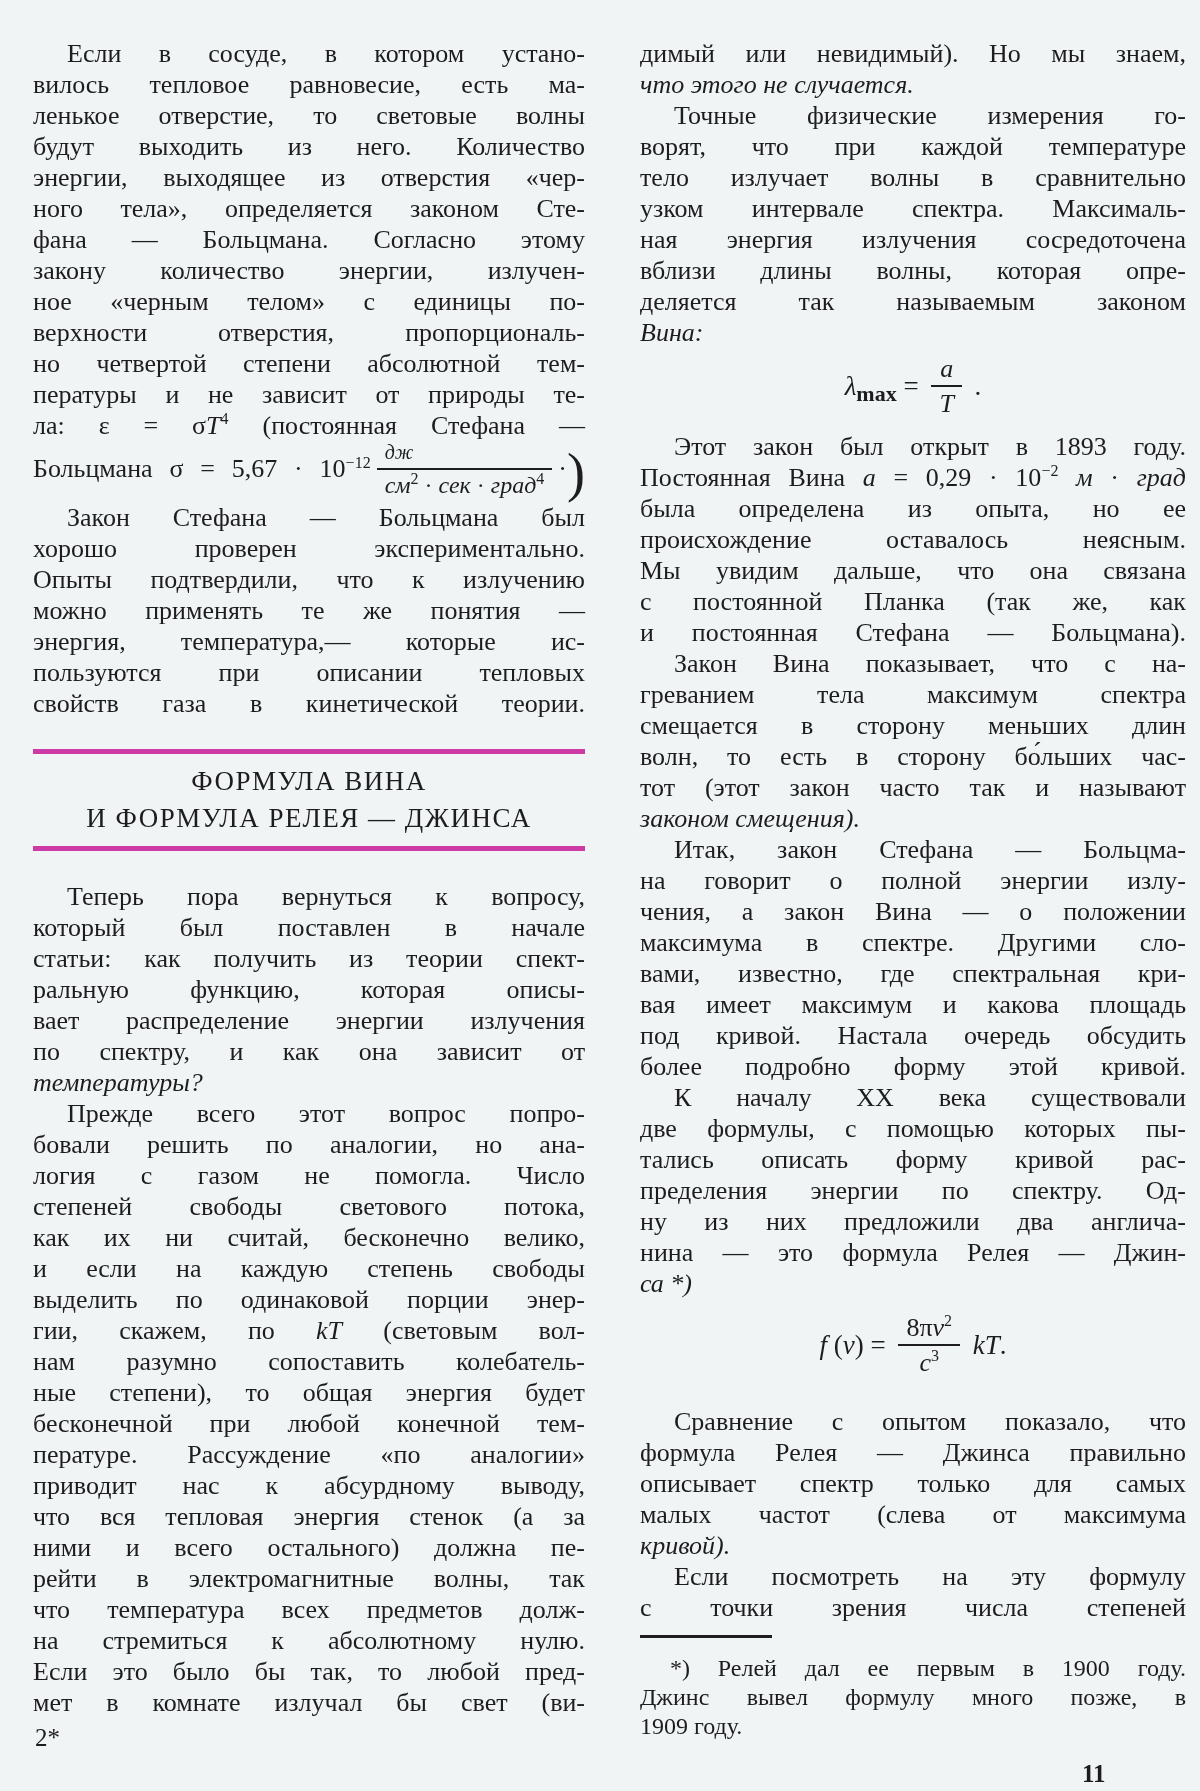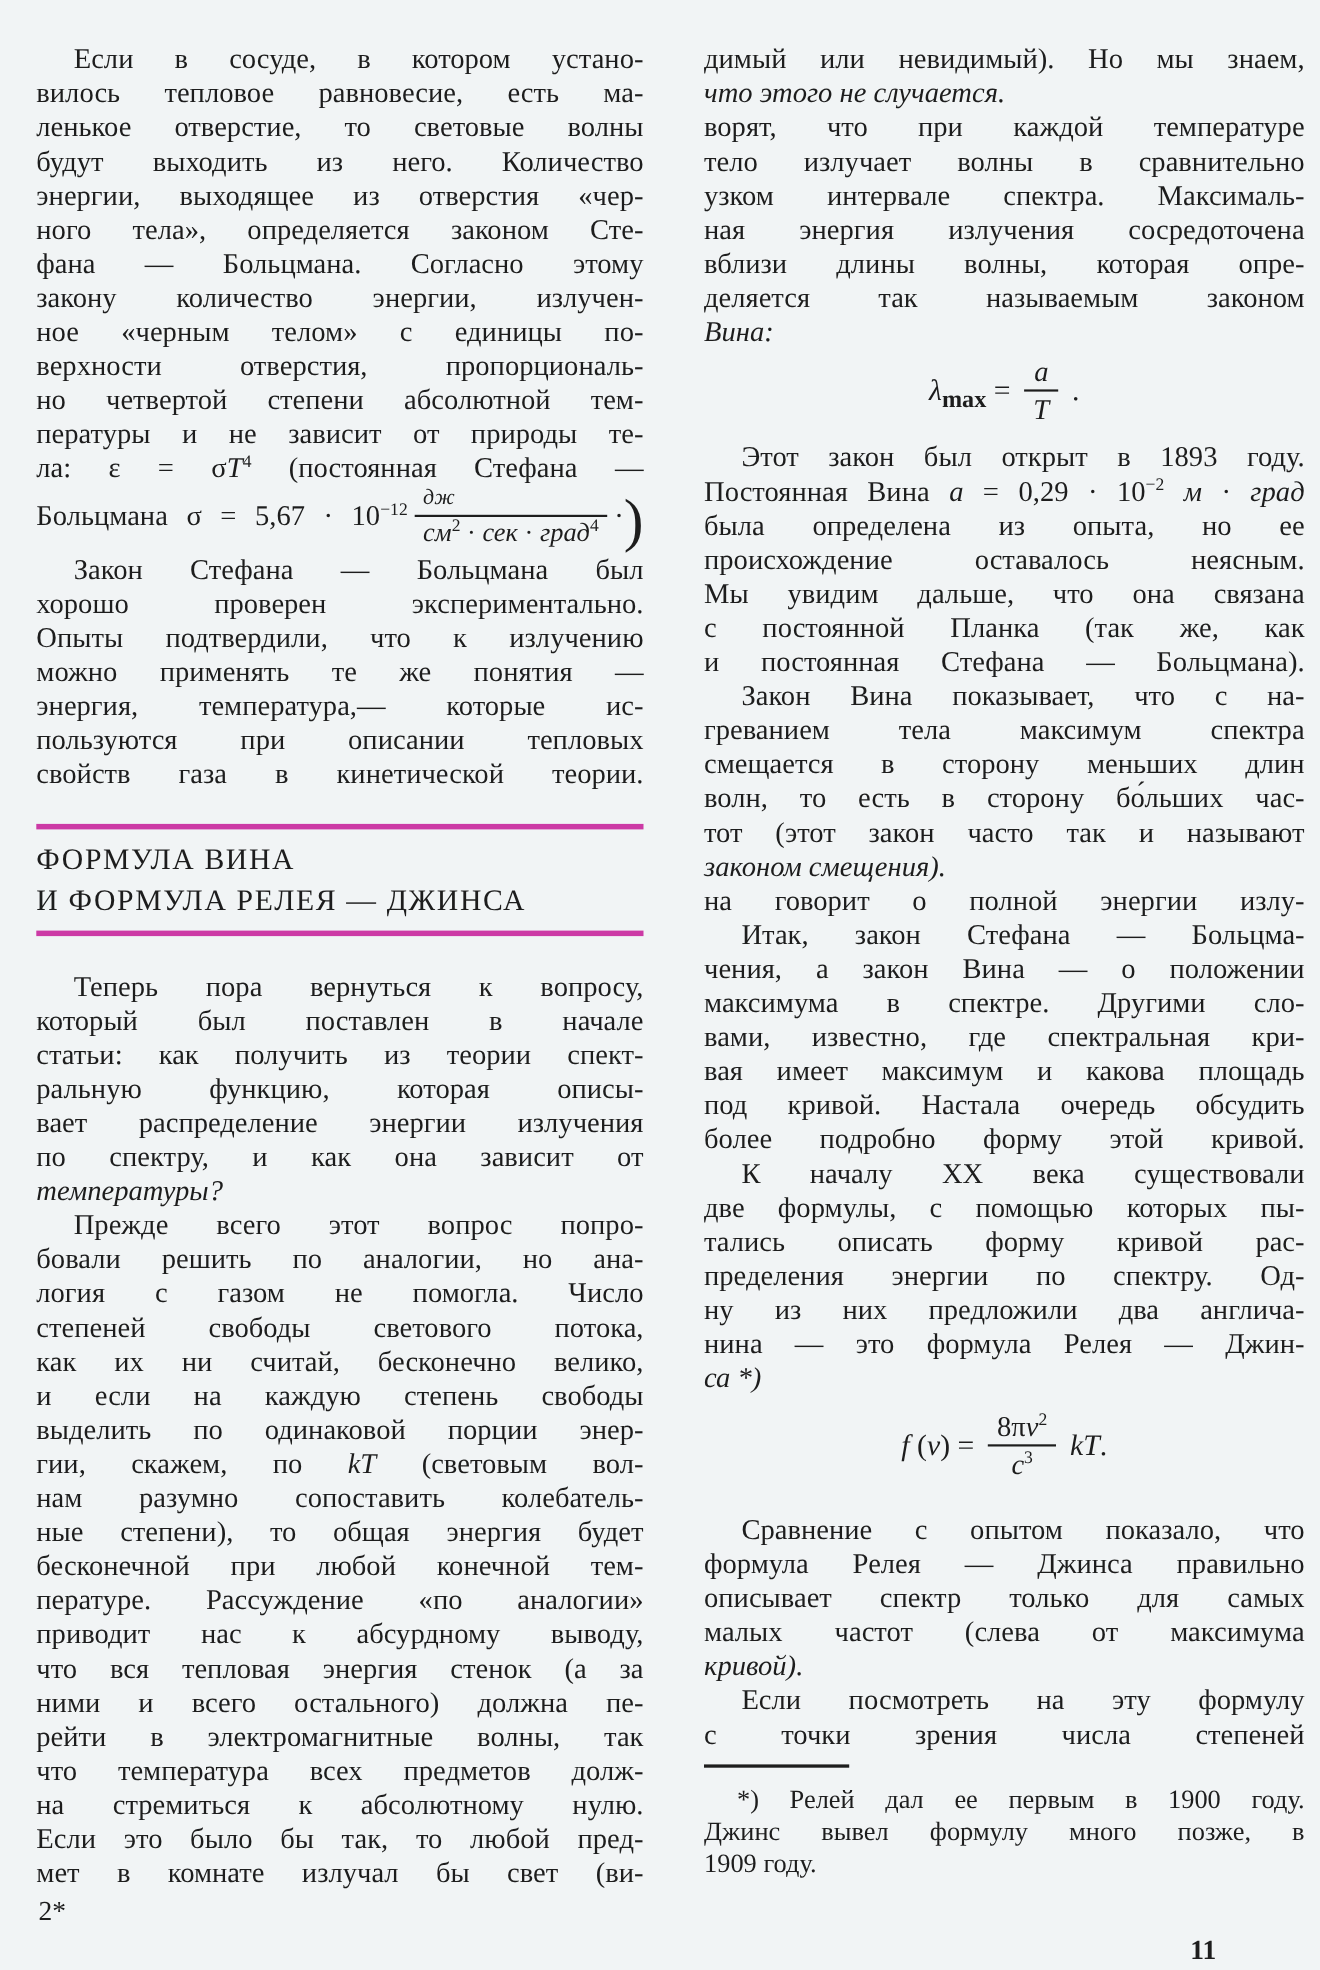--- a/index.html
+++ b/index.html
@@ -28,21 +28,21 @@
   }
   .line.endline{text-align-last:left;font-style:italic;}
   .line.indent{text-indent:34px;}
 
   
   .heading{margin:30px 0;}
   .rule{height:5px;background:var(--pink);}
   .rule-top{margin-bottom:9px;}
   .rule-bot{margin-top:9px;}
   .hline{
-    text-align:left;
+    text-align:center;
     font-size:27px;
     line-height:37px;
     letter-spacing:1.5px;
   }
 
   
   .formula{
     text-align:center;
     font-size:27px;
     margin:8px 0 10px;
@@ -163,20 +163,21 @@
       <div class="line">Если это было бы так, то любой пред-</div>
       <div class="line">мет в комнате излучал бы свет (ви-</div>
     </div>
   </div>
 <div class="col col-right">
     <div class="para">
       <div class="line">димый или невидимый). Но мы знаем,</div>
       <div class="line endline">что этого не случается.</div>
     </div>
     <div class="para">
+      <div class="line indent">Точные физические измерения го-</div>
       <div class="line">ворят, что при каждой температуре</div>
       <div class="line">тело излучает волны в сравнительно</div>
       <div class="line">узком интервале спектра. Максималь-</div>
       <div class="line">ная энергия излучения сосредоточена</div>
       <div class="line">вблизи длины волны, которая опре-</div>
       <div class="line">деляется так называемым законом</div>
       <div class="line endline">Вина:</div>
     </div>
     <div class="formula"><i>λ</i><sub class="msub">max</sub> = <span class="frac"><span class="fnum"><i>a</i></span><span class="fden"><i>T</i></span></span> .</div>
     <div class="para">
@@ -190,22 +191,22 @@
     </div>
     <div class="para">
       <div class="line indent">Закон Вина показывает, что с на-</div>
       <div class="line">греванием тела максимум спектра</div>
       <div class="line">смещается в сторону меньших длин</div>
       <div class="line">волн, то есть в сторону бо́льших час-</div>
       <div class="line">тот (этот закон часто так и называют</div>
       <div class="line endline">законом смещения).</div>
     </div>
     <div class="para">
+      <div class="line indent">Итак, закон Стефана — Больцма-</div>
       <div class="line">на говорит о полной энергии излу-</div>
-      <div class="line indent">Итак, закон Стефана — Больцма-</div>
       <div class="line">чения, а закон Вина — о положении</div>
       <div class="line">максимума в спектре. Другими сло-</div>
       <div class="line">вами, известно, где спектральная кри-</div>
       <div class="line">вая имеет максимум и какова площадь</div>
       <div class="line">под кривой. Настала очередь обсудить</div>
       <div class="line">более подробно форму этой кривой.</div>
     </div>
     <div class="para">
       <div class="line indent">К началу XX века существовали</div>
       <div class="line">две формулы, с помощью которых пы-</div>

